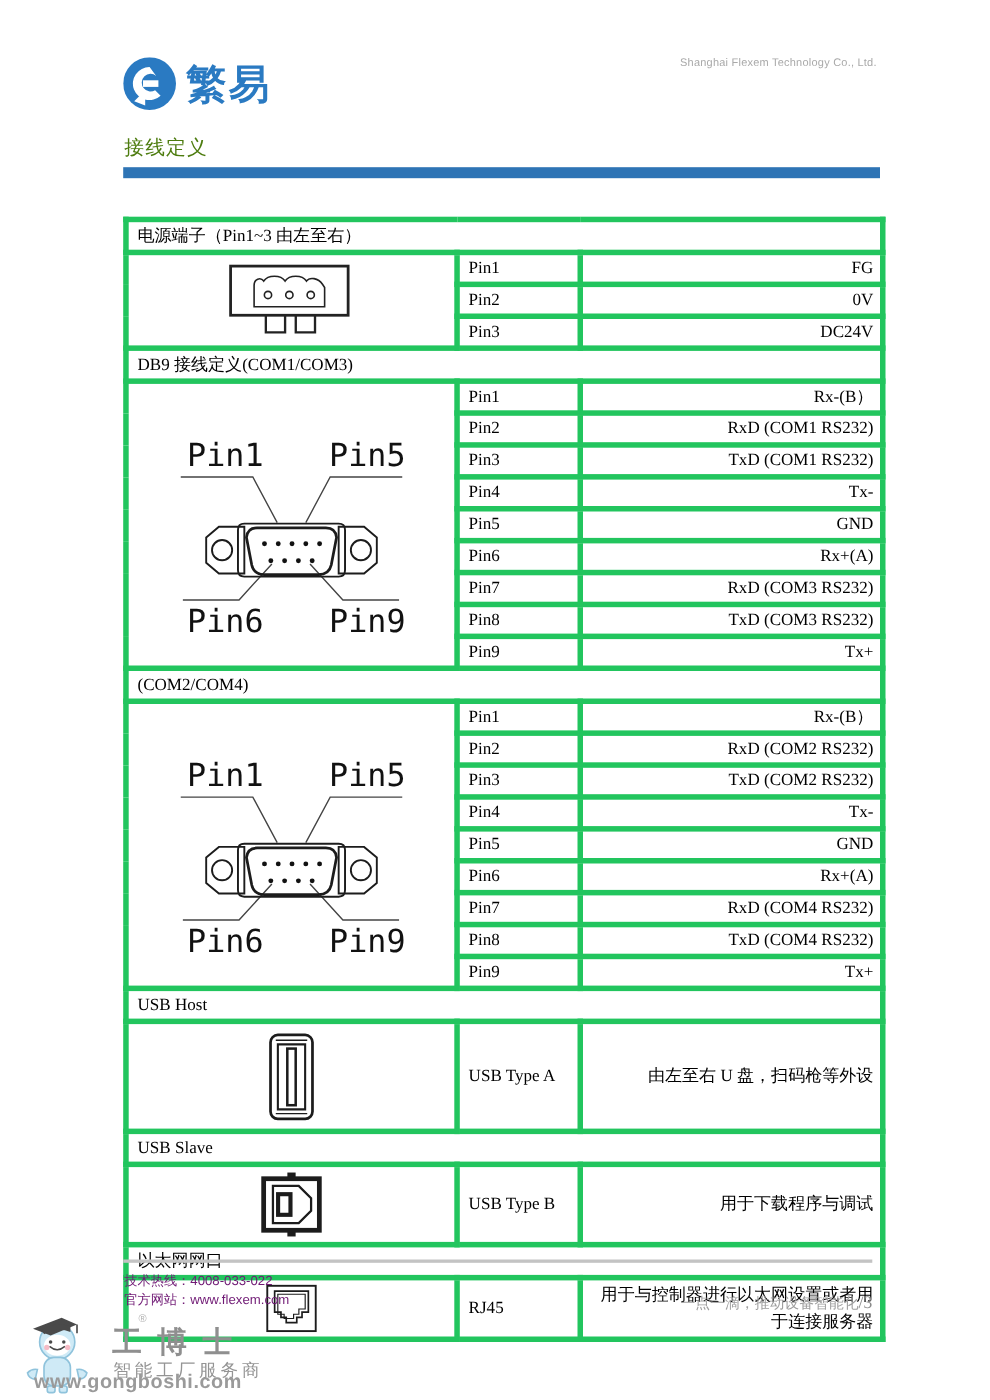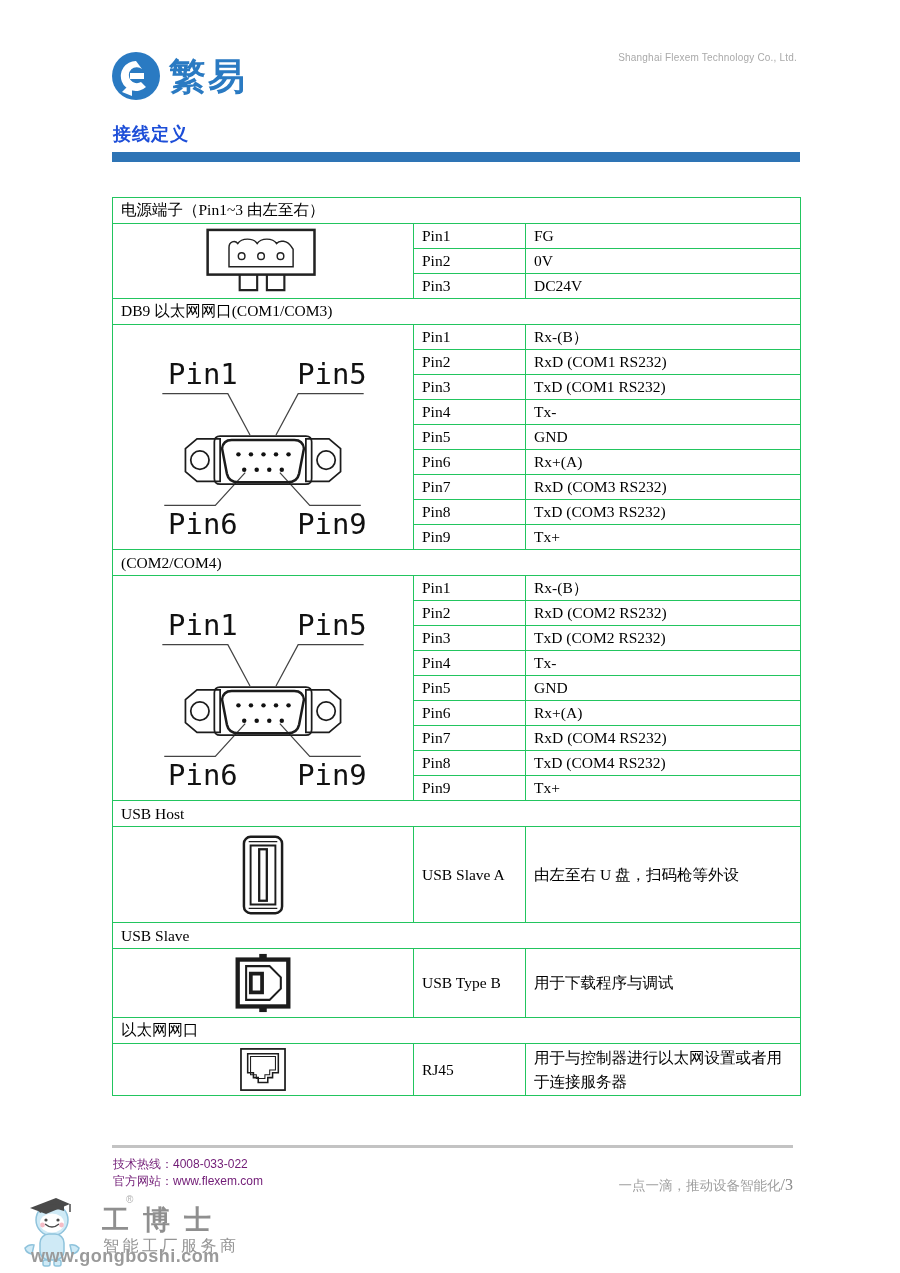--- a/index.html
+++ b/index.html
@@ -7,34 +7,34 @@
 
   
   .logo-wrap{position:absolute;left:112px;top:52px;display:flex;gap:9px;}
   .logo-circle{width:48px;height:48px;}
   .logo-text{font-size:37px;font-weight:bold;color:#2a7ac2;letter-spacing:2px;font-family:"Liberation Sans",sans-serif;}
   .company-block{position:absolute;right:103px;top:52px;}
   .company-en{font-size:10px;color:#a9a9a9;letter-spacing:.2px;}
   .company-zh{font-size:17px;font-weight:bold;color:#2f6eb5;margin-top:3px;letter-spacing:.5px;}
 
   
-  .page-title{position:absolute;left:113px;top:122px;font-size:18px;font-weight:bold;color:#1d4ed8;letter-spacing:1px;}
+  .page-title{position:absolute;left:113px;top:122px;font-size:18px;font-weight:normal;color:#4d7c0f;letter-spacing:1px;}
   .accent-bar{position:absolute;left:112px;top:152px;width:688px;height:10px;background:#2e74b5;}
 
   
   .def-table{position:absolute;left:112px;top:197px;width:688px;border-collapse:collapse;table-layout:fixed;
              font-family:"Liberation Serif","DejaVu Serif",serif;font-size:15.5px;color:#000;}
-  .def-table td{border:1px solid #22c55e;vertical-align:middle;padding:0 0 0 8px;}
+  .def-table td{border:5px solid #22c55e;vertical-align:middle;padding:0 0 0 8px;}
   .sec-hdr td{height:23px;padding:1px 8px;}
   .pin-row td{height:23px;}
   .img-cell{text-align:center;padding:0 !important;}
   .usb-a-row td{height:95px;}
   .usb-b-row td{height:68px;}
   .rj45-row td{height:51px;}
-  .desc-cell{line-height:1.55;padding-right:6px !important;}
+  .desc-cell{line-height:1.55;padding-right:6px !important;text-align:right;}
 
   
   .footer-rule{position:absolute;left:112px;top:1145px;width:681px;height:3px;background:#c3c3c3;}
   .footer-left{position:absolute;left:113px;top:1156px;font-size:12px;color:#701a75;line-height:17px;}
   .footer-right{position:absolute;right:107px;top:1155px;font-size:13.5px;color:#9e9e9e;margin-top:21px;}
   .footer-right .pagenum{font-family:"Liberation Serif",serif;font-size:16px;color:#8b8b8b;}
 
   
   .wm{position:absolute;left:16px;top:1192px;width:330px;}
   .wm-reg{position:absolute;left:110px;top:2px;font-size:10px;color:#b0b0b0;}
@@ -95,21 +95,21 @@
   <tr class="pin-row">
     <td>Pin2</td>
     <td class="desc-cell">0V</td>
   </tr>
   <tr class="pin-row">
     <td>Pin3</td>
     <td class="desc-cell">DC24V</td>
   </tr>
 
   <tr class="sec-hdr">
-    <td colspan="3">DB9 以太网网口(COM1/COM3)</td>
+    <td colspan="3">DB9 接线定义(COM1/COM3)</td>
   </tr>
   <tr class="pin-row">
     <td class="img-cell" rowspan="9">
       <svg class="center-svg" width="290" height="212" viewBox="0 0 301 218">
         <g font-family="DejaVu Sans Mono, monospace" font-size="30" fill="#111">
           <text x="52" y="54">Pin1</text>
           <text x="186" y="54">Pin5</text>
           <text x="52" y="210">Pin6</text>
           <text x="186" y="210">Pin9</text>
         </g>
@@ -256,21 +256,21 @@
   </tr>
   <tr class="usb-a-row">
     <td class="img-cell">
       <svg class="center-svg" width="44" height="82" viewBox="0 0 46 86">
         <rect x="3" y="3" width="40" height="80" rx="7" fill="none" stroke="#1c1c1c" stroke-width="2.6"></rect>
         <path d="M10,12 h26 v62 h-26 z" fill="none" stroke="#1c1c1c" stroke-width="2"></path>
         <path d="M8,8 h30 M8,78 h30" stroke="#1c1c1c" stroke-width="1.4"></path>
         <rect x="19" y="16" width="8" height="54" fill="none" stroke="#1c1c1c" stroke-width="2.4"></rect>
       </svg>
     </td>
-    <td>USB Slave A</td>
+    <td>USB Type A</td>
     <td class="desc-cell">由左至右 U 盘，扫码枪等外设</td>
   </tr>
 
   <tr class="sec-hdr">
     <td colspan="3">USB Slave</td>
   </tr>
   <tr class="usb-b-row">
     <td class="img-cell">
       <svg class="center-svg" width="60" height="62" viewBox="0 0 64 64">
         <rect x="28" y="1" width="8" height="5" fill="#1c1c1c"></rect>

